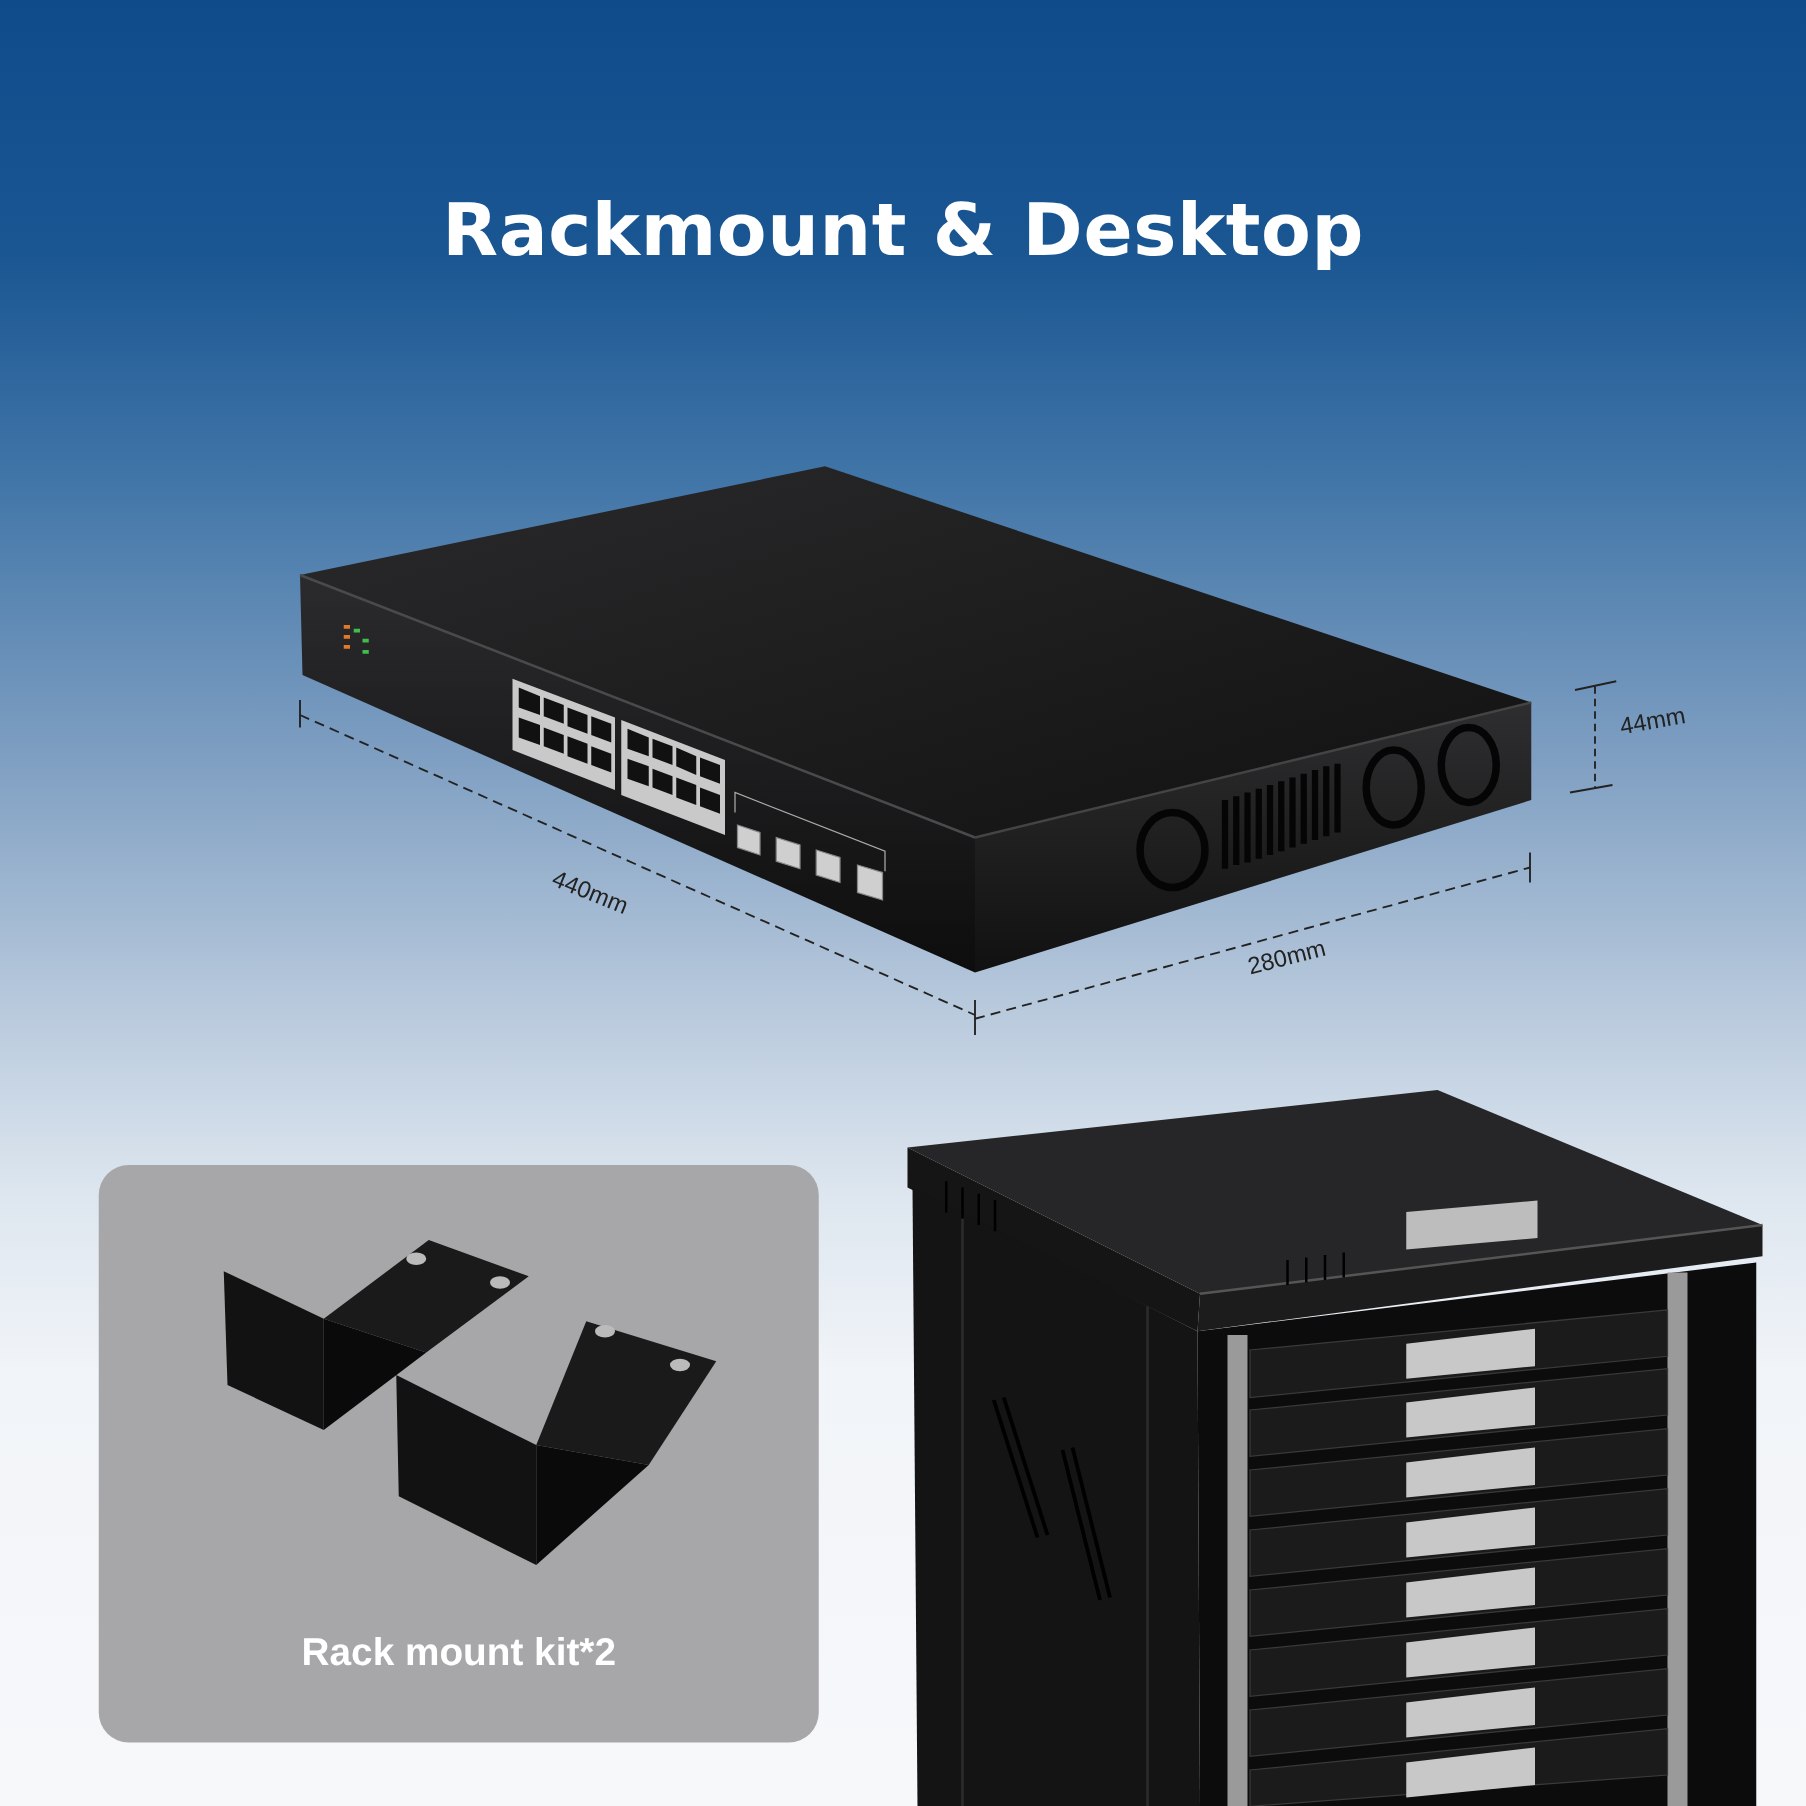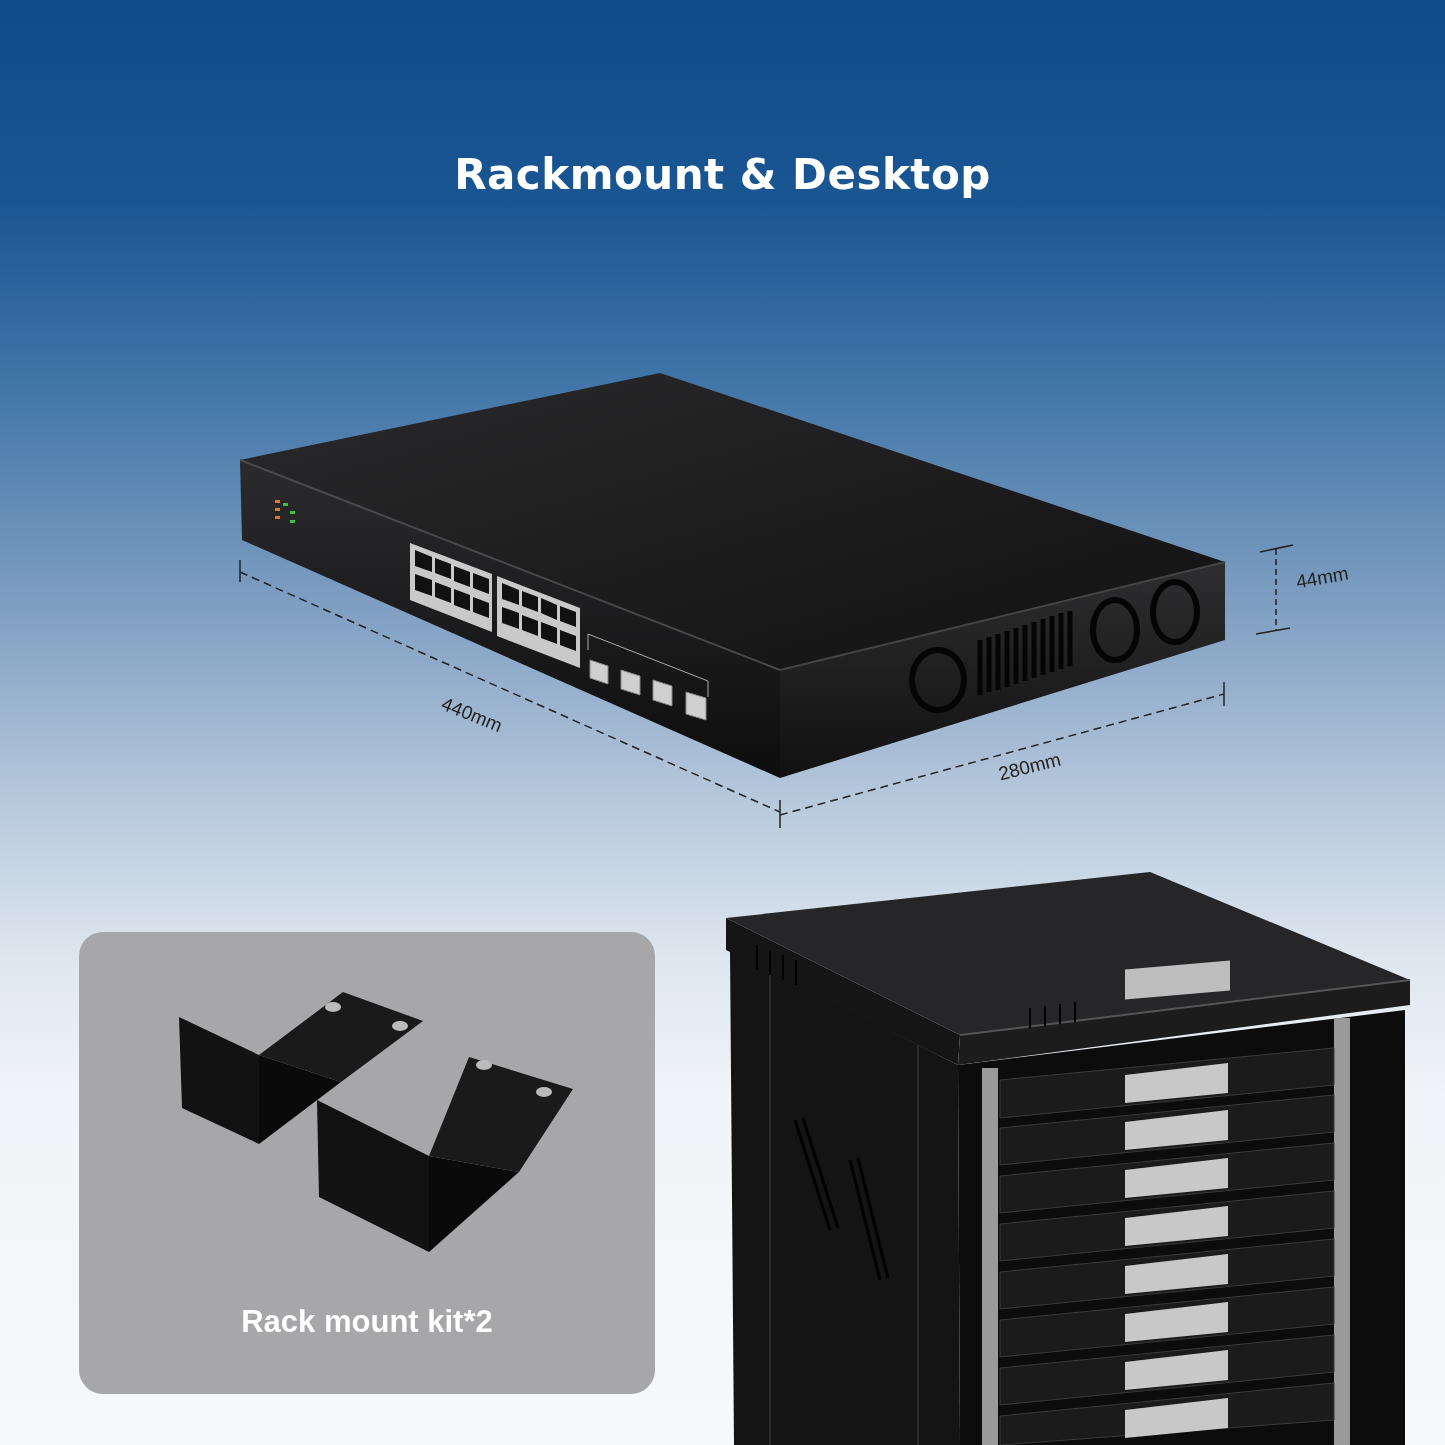--- a/index.html
+++ b/index.html
@@ -1,19 +1,19 @@
 <!DOCTYPE html>
 <html><head>
 <meta charset="utf-8">
 <style>
   html,body{margin:0;padding:0;}
   body{width:1445px;height:1445px;overflow:hidden;position:relative;
     background:linear-gradient(180deg,#0f4b8b 0%,#1a5692 14%,#3f74a7 26%,#7f9fc2 42%,#b9cadd 56%,#dde6ef 66%,#f1f4f8 76%,#f7f8fa 100%);
     font-family:"DejaVu Sans","Liberation Sans",sans-serif;}
-  .title{position:absolute;left:0;right:0;top:150px;text-align:center;color:#fff;font-size:42px;font-weight:bold;letter-spacing:0.5px;}
+  .title{position:absolute;left:0;right:0;top:150px;text-align:center;color:#fff;font-size:58px;font-weight:bold;letter-spacing:0.5px;}
   .abs{position:absolute;left:0;top:0;}
   .dim{position:absolute;color:#222;font-size:19px;font-family:"Liberation Sans",sans-serif;white-space:nowrap;}
   .kit-card{position:absolute;left:79px;top:932px;width:576px;height:462px;border-radius:24px;background:#a7a7a9;}
   .kit-label{position:absolute;left:0;right:0;bottom:54px;text-align:center;color:#fff;font-size:31px;font-family:"Liberation Sans",sans-serif;font-weight:bold;}
 </style>
 </head>
 <body>
 
 <div class="title">Rackmount &amp; Desktop</div>
 

